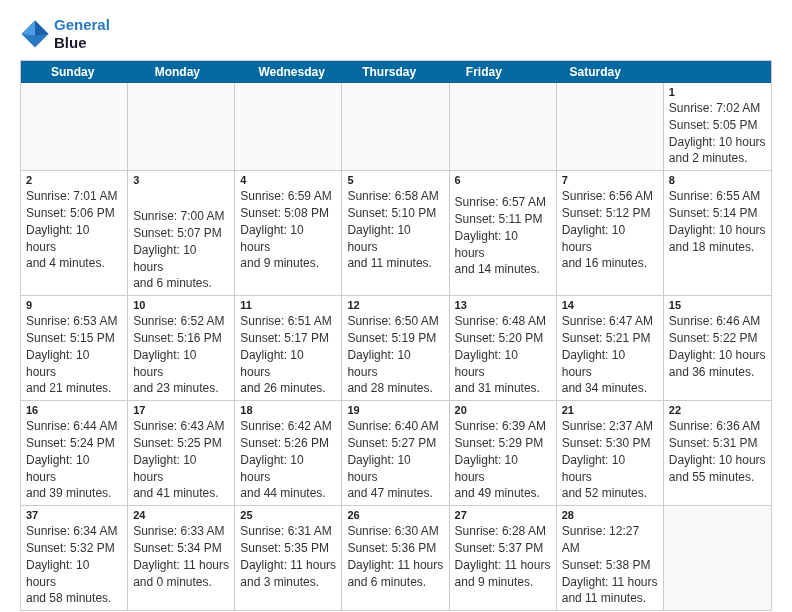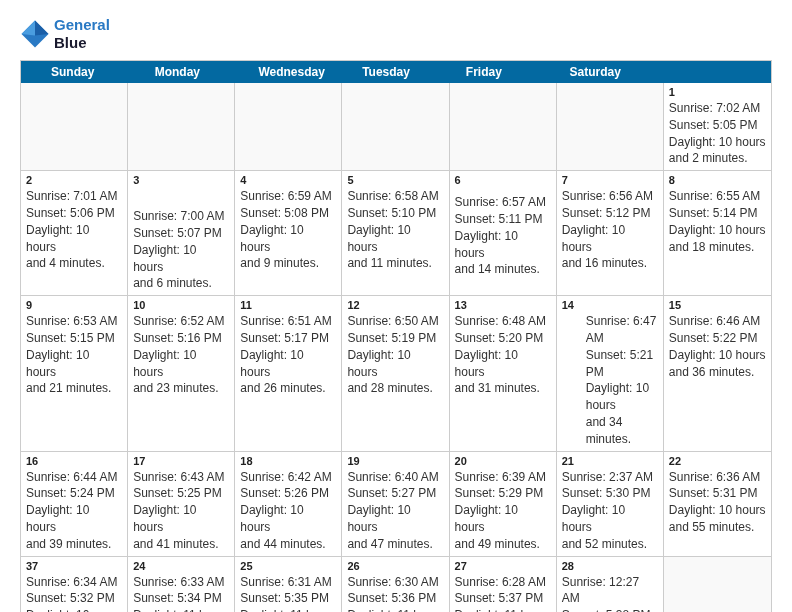--- a/index.html
+++ b/index.html
@@ -135,21 +135,21 @@
       <div class="month-title"></div>
       <div class="location-title"></div>
     </div>
   </div>
 
   <div class="calendar">
     <div class="day-headers">
     <div class="day-header">Sunday</div>
         <div class="day-header">Monday</div>
         <div class="day-header">Wednesday</div>
-        <div class="day-header">Tuesday</div>
+        <div class="day-header">Thursday</div>
         <div class="day-header">Friday</div>
         <div class="day-header">Saturday</div>
       </div>
     <div class="calendar-body">
     <div class="week-row">
           <div class="day-cell empty"></div>
           <div class="day-cell empty"></div>
           <div class="day-cell empty"></div>
           <div class="day-cell empty"></div>
           <div class="day-cell empty"></div>
@@ -244,21 +244,21 @@
           </div>
           <div class="day-cell">
             <div class="day-num">13</div>
             <div class="day-info" style="white-space: pre-line;">Sunrise: 6:48 AM
 Sunset: 5:20 PM
 Daylight: 10 hours
 and 31 minutes.</div>
           </div>
           <div class="day-cell">
             <div class="day-num">14</div>
-            <div class="day-info" style="white-space: pre-line; margin-left: 24px;">Sunrise: 6:47 AM
+            <div class="day-info" style="white-space: pre-line;">Sunrise: 6:47 AM
 Sunset: 5:21 PM
 Daylight: 10 hours
 and 34 minutes.</div>
           </div>
           <div class="day-cell">
             <div class="day-num">15</div>
             <div class="day-info" style="white-space: pre-line;">Sunrise: 6:46 AM
 Sunset: 5:22 PM
 Daylight: 10 hours
 and 36 minutes.</div>

